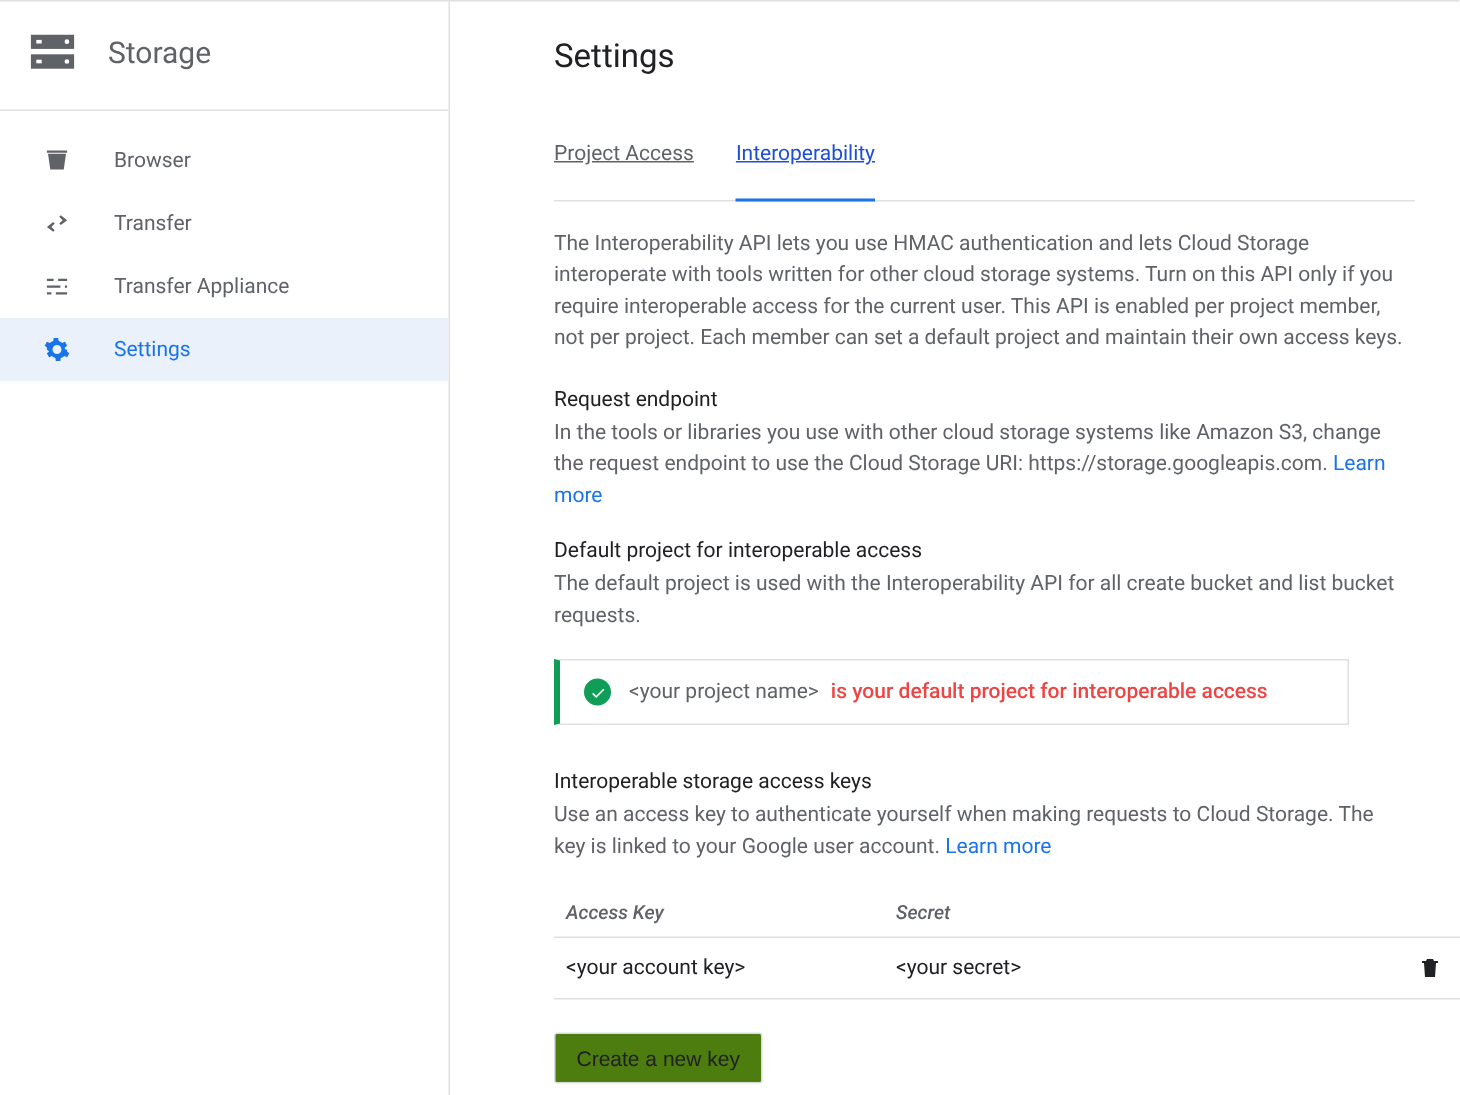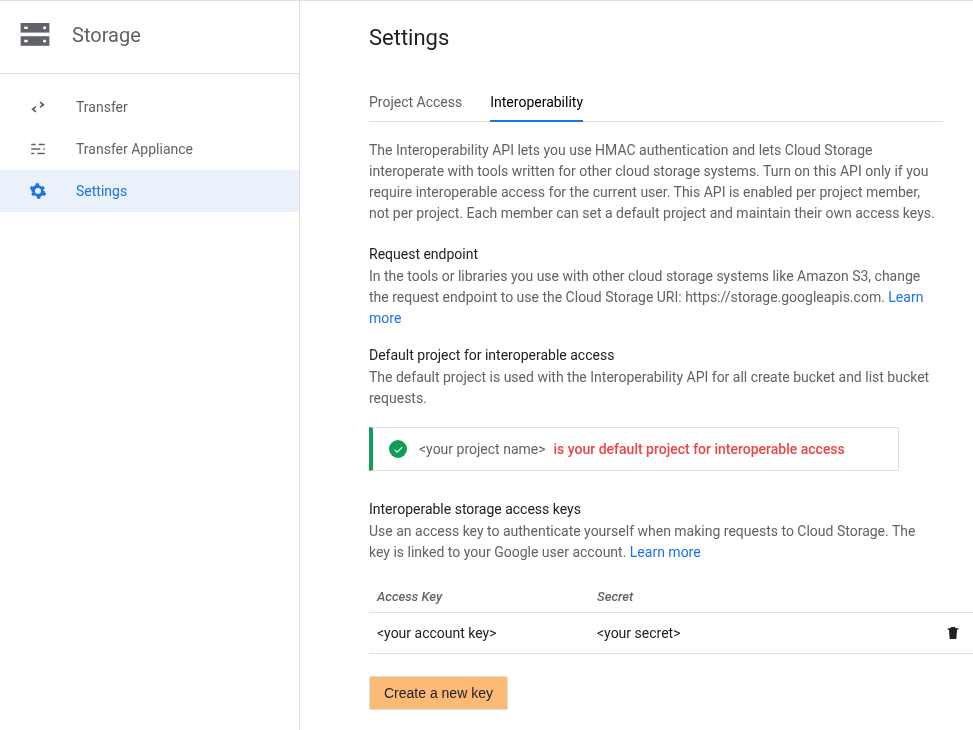--- a/index.html
+++ b/index.html
@@ -62,27 +62,28 @@
   }
   .tabs {
     display: flex;
     gap: 28px;
     border-bottom: 1px solid #e0e0e0;
     margin-bottom: 18px;
   }
   .tab {
     font-size: 14px;
     color: #5f6368;
-    padding: 0 0 10px 0;
+    padding: 0 0 22px 0;
     cursor: pointer;
     border-bottom: 2px solid transparent;
     margin-bottom: -1px;
+    text-decoration: underline;
   }
   .tab.active {
-    color: #000000;
+    color: #1d4ed8;
     border-bottom-color: #1a73e8;
   }
   .desc { font-size: 14px; color: #5f6368; line-height: 1.5; margin-bottom: 22px; max-width: 570px;}
   .section-title { font-size: 14px; font-weight: 400; color: #202124; margin-bottom: 4px; }
   .section-text { font-size: 14px; color: #5f6368; line-height: 1.5; margin-bottom: 18px; max-width: 570px;}
   .link { color: #1a73e8; cursor: pointer; }
   .callout {
     display: flex;
     align-items: center;
     border: 1px solid #e0e0e0;
@@ -108,21 +109,21 @@
   .thead .th { font-size: 13px; color: #5f6368; font-weight: 500; }
   .trow { padding: 12px 8px; }
   .trow .td { font-size: 14px; color: #202124; }
   .col-key { width: 220px; }
   .col-secret { flex: 1; }
   .col-act { width: 28px; text-align: right; }
   .trash { cursor: pointer; color: #202124; }
   .btn {
     display: inline-block;
     border: 1px solid #dadce0;
-    background: #fdba74;
+    background: #4d7c0f;
     color: #202124;
     font-size: 14px;
     padding: 8px 14px;
     border-radius: 2px;
     cursor: pointer;
   }
   svg { display: block; }
 </style>
 </head>
 <body>
@@ -136,20 +137,28 @@
           <rect x="0" y="11" width="24" height="8" fill="#5f6368"></rect>
           <rect x="3" y="3" width="3" height="2" fill="#fff"></rect>
           <rect x="3" y="14" width="3" height="2" fill="#fff"></rect>
           <circle cx="20" cy="4" r="1.3" fill="#fff"></circle>
           <circle cx="20" cy="15" r="1.3" fill="#fff"></circle>
         </svg>
       </span>
       <span class="title">Storage</span>
     </div>
     <nav class="nav">
+      <div class="nav-item">
+        <span class="icon">
+          <svg viewBox="0 0 24 24" width="18" height="18" fill="currentColor">
+              <path d="M4 6h16l-2 14H6L4 6zm-1-3h18v2H3V3z"></path>
+            </svg>
+        </span>
+        <span>Browser</span>
+      </div>
       <div class="nav-item">
         <span class="icon">
           <svg viewBox="0 0 24 24" width="18" height="18" fill="currentColor">
               <path d="M3 9h14l-3-3 1.4-1.4L21 9l-5.6 4.4L14 12l3-3H3V9zm18 6H7l3 3-1.4 1.4L3 15l5.6-4.4L10 12l-3 3h14v0z"></path>
             </svg>
         </span>
         <span>Transfer</span>
       </div>
       <div class="nav-item">
         <span class="icon">

